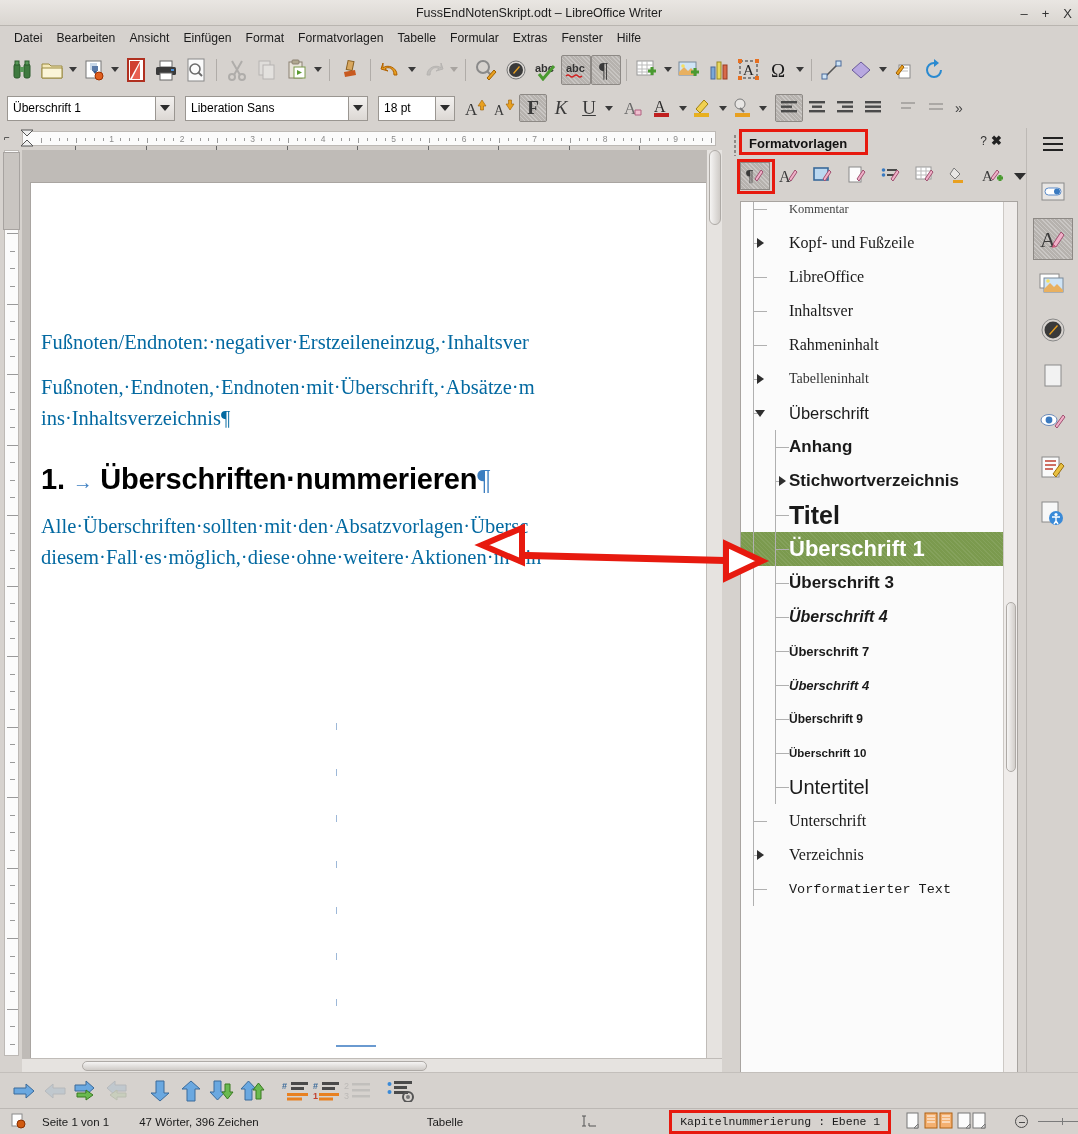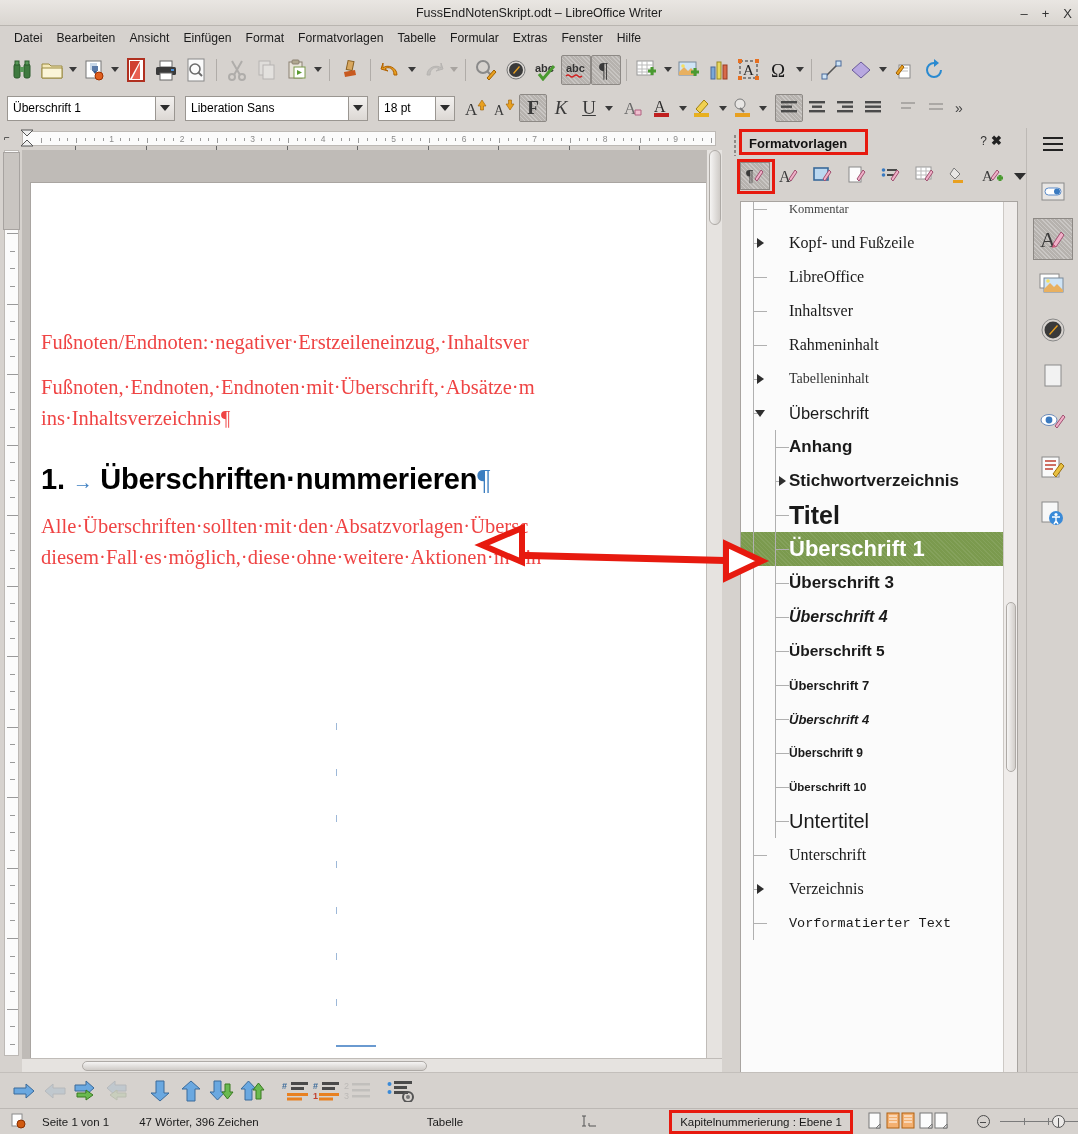--- a/index.html
+++ b/index.html
@@ -142,21 +142,21 @@
   }
   .page {
     position: absolute; top: 32px; left: 8px; width: 704px; height: 895px;
     background: #fff; border: 1px solid #a9a5a1;
   }
   .page-inner {
     position: absolute; top: 145px; left: 10px; width: 700px;
   }
   .para {
     font-family: "Liberation Serif", serif;
-    font-size: 20.5px; color: #ef4444; line-height: 1.42;
+    font-size: 20.5px; color: #0369a1; line-height: 1.42;
     white-space: nowrap; margin-bottom: 16px;
   }
   .pilcrow { color: #3d7fc1; font-family: "Liberation Serif", serif; }
   .heading1 {
     font-family: "Liberation Sans", sans-serif;
     font-size: 29px; font-weight: bold; color: #000;
     white-space: nowrap; margin: 30px 0 16px 0; letter-spacing: -0.2px;
   }
   .tabarrow { color: #3d7fc1; font-weight: normal; }
   .mark-line {
@@ -1113,30 +1113,20 @@
             <span class="lbl" style="font-family:&quot;Liberation Sans&quot;,sans-serif;font-size:16px;font-weight:bold;font-style:italic;">Überschrift 4</span>
           </div>
           <div class="srow">
             <div class="tree tree-l1">
               <span class="vline"></span>
             </div>
             <div class="tree tree-l1">
               <span class="vline"></span>
               <span class="hline"></span>
             </div>
-            <span class="lbl" style="font-family:&quot;Liberation Sans&quot;,sans-serif;font-size:15.5px;font-weight:bold;">Überschrift 5</span>
-          </div>
-          <div class="srow">
-            <div class="tree tree-l1">
-              <span class="vline"></span>
-            </div>
-            <div class="tree tree-l1">
-              <span class="vline"></span>
-              <span class="hline"></span>
-            </div>
             <span class="lbl" style="font-family:&quot;Liberation Sans&quot;,sans-serif;font-size:13px;font-weight:bold;">Überschrift 7</span>
           </div>
           <div class="srow">
             <div class="tree tree-l1">
               <span class="vline"></span>
             </div>
             <div class="tree tree-l1">
               <span class="vline"></span>
               <span class="hline"></span>
             </div>
@@ -1381,21 +1371,21 @@
     </div>
     <div class="sb-item">Seite 1 von 1</div>
     <div class="sb-item" style="padding-left:22px;">47 Wörter, 396 Zeichen</div>
     <div class="sb-item" style="padding-left:160px;">Tabelle</div>
     <div class="sb-item" style="padding-left:110px;">
       <svg width="20" height="16" viewBox="0 0 20 16">
         <path d="M3 3 L3 13 M1 3 h4 M1 13 h4" stroke="#555" fill="none"></path>
         <path d="M8 10 L8 13 L15 13" stroke="#555" fill="none"></path>
       </svg>
     </div>
-    <div class="sb-item status-hl" style="margin-left:60px;">Kapitelnummerierung : Ebene 1</div>
+    <div class="sb-item status-hl" style="margin-left:60px;font-family:Liberation Mono, monospace;">Kapitelnummerierung : Ebene 1</div>
 
     <div class="sb-item" style="display:flex;align-items:center;gap:3px;margin-left:6px;">
       <span>
         <svg width="16" height="17" viewBox="0 0 16 17">
           <rect x="2" y="1" width="11" height="15" fill="#fcfcfc" stroke="#777"></rect>
           <path d="M13 12 L13 16 L9 16 Z" fill="#dcdcdc" stroke="#777"></path>
         </svg>
       </span>
       <span>
         <svg width="30" height="17" viewBox="0 0 30 17">

